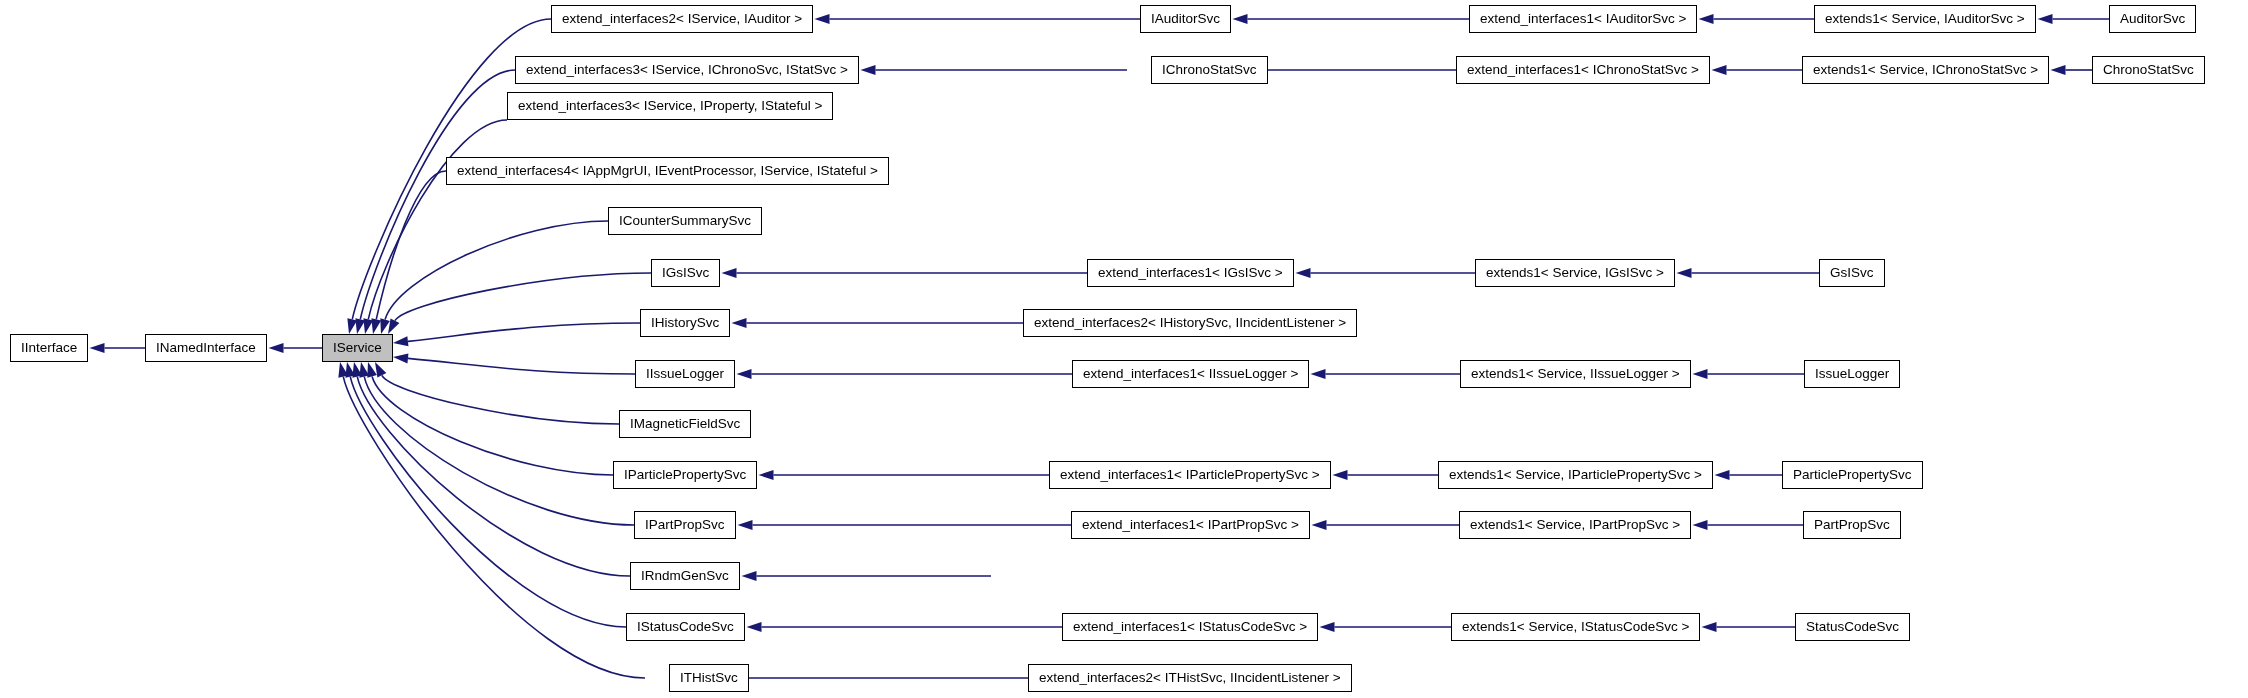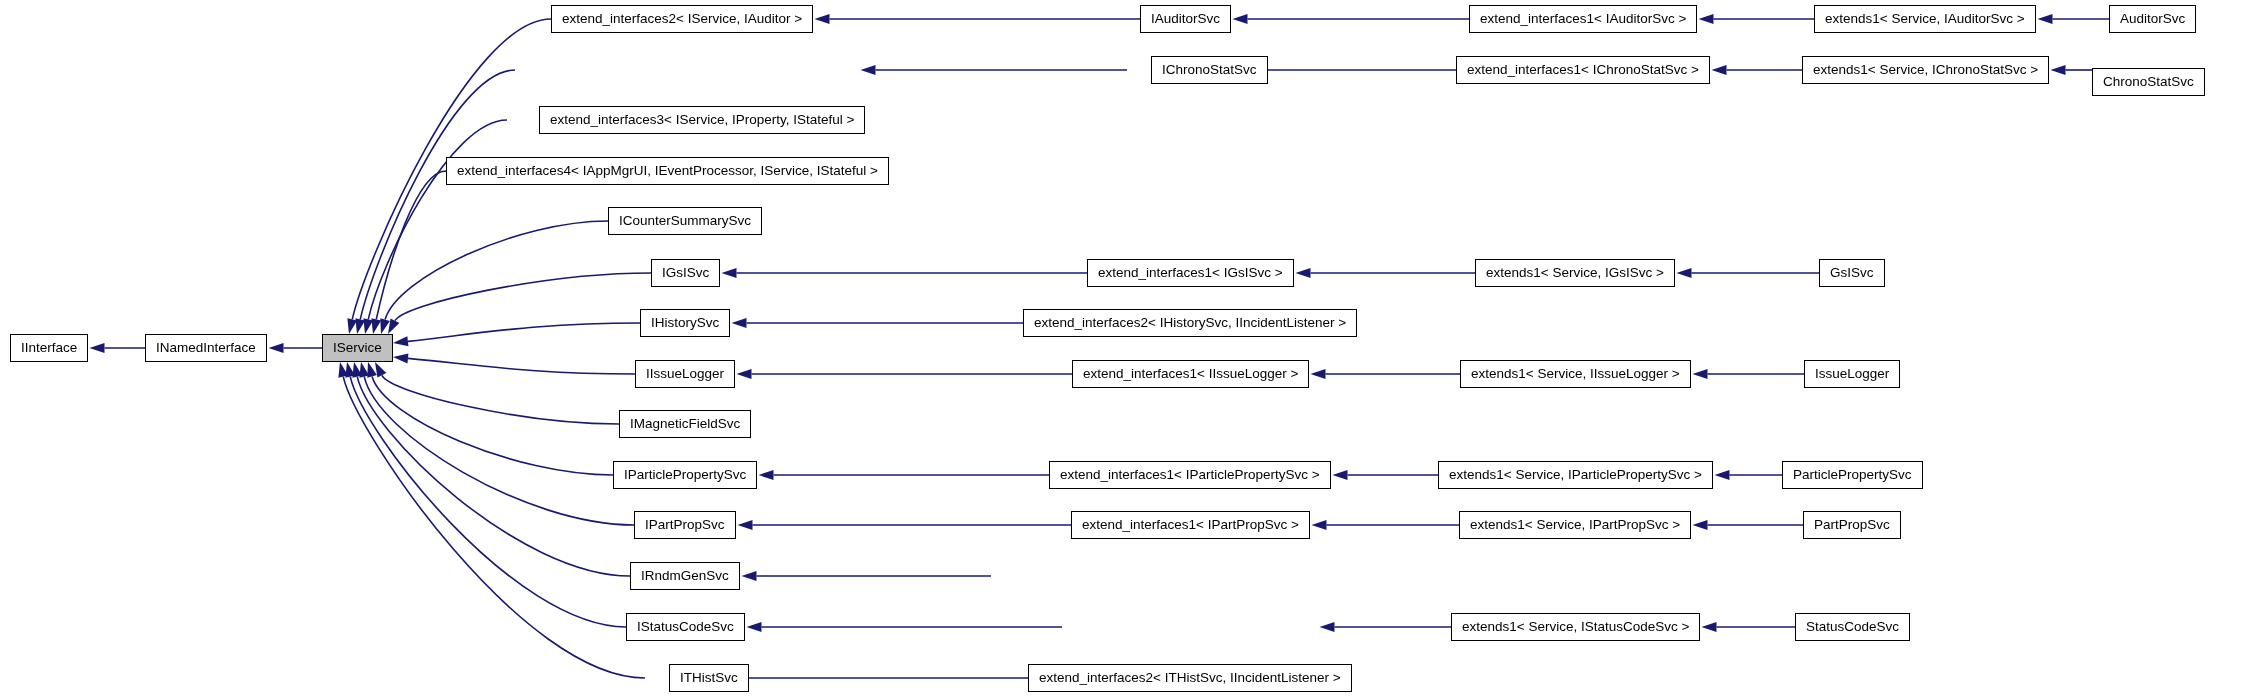--- a/index.html
+++ b/index.html
@@ -214,25 +214,26 @@
       </g>
     </svg>
 <div class="node" style="left: 10px; top: 334px;">IInterface</div>
     <div class="node" style="left: 145px; top: 334px;">INamedInterface</div>
     <div class="node hl" style="left: 322px; top: 334px; text-align: right;">IService</div>
     <div class="node" style="left: 551px; top: 5px;">extend_interfaces2&lt; IService, IAuditor &gt;</div>
     <div class="node" style="left: 1140px; top: 5px;">IAuditorSvc</div>
     <div class="node" style="left: 1469px; top: 5px;">extend_interfaces1&lt; IAuditorSvc &gt;</div>
     <div class="node" style="left: 1814px; top: 5px;">extends1&lt; Service, IAuditorSvc &gt;</div>
     <div class="node" style="left: 2109px; top: 5px;">AuditorSvc</div>
+    <div class="node" style="left: 515px; top: 56px;">extend_interfaces3&lt; IService, IChronoSvc, IStatSvc &gt;</div>
     <div class="node" style="left: 1127px; top: 56px; margin-left: 24px;">IChronoStatSvc</div>
     <div class="node" style="left: 1456px; top: 56px;">extend_interfaces1&lt; IChronoStatSvc &gt;</div>
     <div class="node" style="left: 1802px; top: 56px;">extends1&lt; Service, IChronoStatSvc &gt;</div>
-    <div class="node" style="left: 2092px; top: 68px;">ChronoStatSvc</div>
-    <div class="node" style="left: 507px; top: 106px; margin-left: 32px;">extend_interfaces3&lt; IService, IProperty, IStateful &gt;</div>
+    <div class="node" style="left: 2092px; top: 56px;">ChronoStatSvc</div>
+    <div class="node" style="left: 507px; top: 92px;">extend_interfaces3&lt; IService, IProperty, IStateful &gt;</div>
     <div class="node" style="left: 446px; top: 157px;">extend_interfaces4&lt; IAppMgrUI, IEventProcessor, IService, IStateful &gt;</div>
     <div class="node" style="left: 608px; top: 207px;">ICounterSummarySvc</div>
     <div class="node" style="left: 651px; top: 259px;">IGsISvc</div>
     <div class="node" style="left: 1087px; top: 259px;">extend_interfaces1&lt; IGsISvc &gt;</div>
     <div class="node" style="left: 1475px; top: 259px;">extends1&lt; Service, IGsISvc &gt;</div>
     <div class="node" style="left: 1819px; top: 259px;">GsISvc</div>
     <div class="node" style="left: 640px; top: 309px;">IHistorySvc</div>
     <div class="node" style="left: 1023px; top: 309px;">extend_interfaces2&lt; IHistorySvc, IIncidentListener &gt;</div>
     <div class="node" style="left: 635px; top: 360px;">IIssueLogger</div>
     <div class="node" style="left: 1072px; top: 360px;">extend_interfaces1&lt; IIssueLogger &gt;</div>
@@ -242,17 +243,18 @@
     <div class="node" style="left: 613px; top: 461px;">IParticlePropertySvc</div>
     <div class="node" style="left: 1049px; top: 461px;">extend_interfaces1&lt; IParticlePropertySvc &gt;</div>
     <div class="node" style="left: 1438px; top: 461px;">extends1&lt; Service, IParticlePropertySvc &gt;</div>
     <div class="node" style="left: 1782px; top: 461px;">ParticlePropertySvc</div>
     <div class="node" style="left: 634px; top: 511px;">IPartPropSvc</div>
     <div class="node" style="left: 1071px; top: 511px;">extend_interfaces1&lt; IPartPropSvc &gt;</div>
     <div class="node" style="left: 1459px; top: 511px;">extends1&lt; Service, IPartPropSvc &gt;</div>
     <div class="node" style="left: 1803px; top: 511px;">PartPropSvc</div>
     <div class="node" style="left: 630px; top: 562px;">IRndmGenSvc</div>
     <div class="node" style="left: 626px; top: 613px;">IStatusCodeSvc</div>
+    <div class="node" style="left: 1062px; top: 613px;">extend_interfaces1&lt; IStatusCodeSvc &gt;</div>
     <div class="node" style="left: 1451px; top: 613px;">extends1&lt; Service, IStatusCodeSvc &gt;</div>
     <div class="node" style="left: 1795px; top: 613px;">StatusCodeSvc</div>
     <div class="node" style="left: 645px; top: 664px; margin-left: 24px;">ITHistSvc</div>
     <div class="node" style="left: 1028px; top: 664px;">extend_interfaces2&lt; ITHistSvc, IIncidentListener &gt;</div>
   </div>
 
 </body></html>

